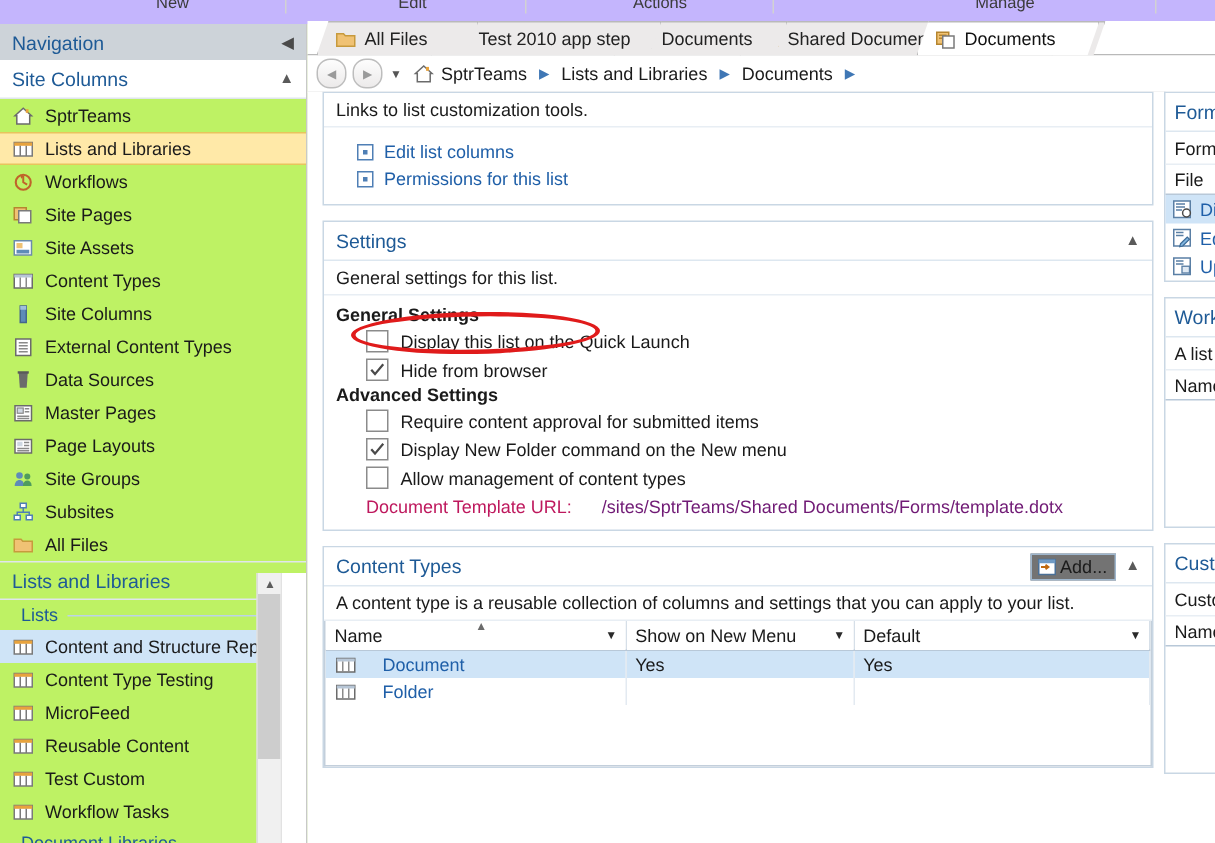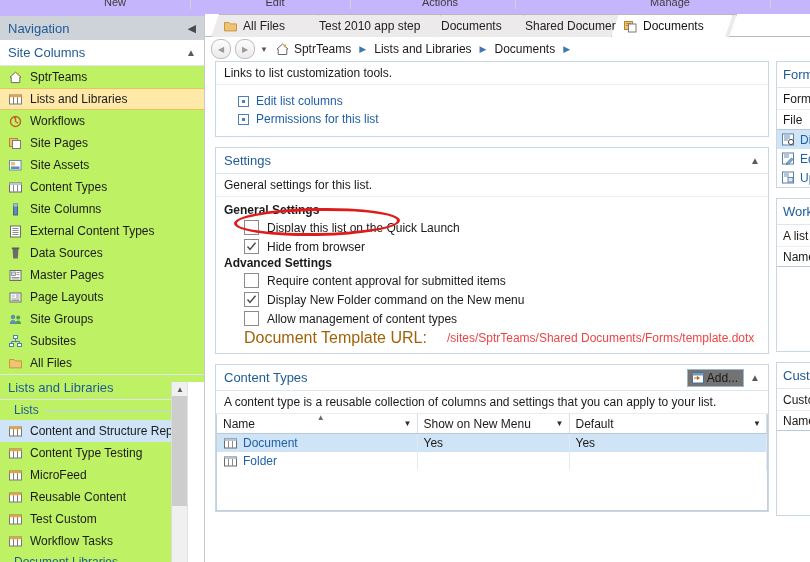--- a/index.html
+++ b/index.html
@@ -85,35 +85,35 @@
   .link-ico i{display:block;width:3px;height:3px;background:#4f7fb5;}
   .link-txt{color:#1f5fa8;font-size:12px;}
 
   .settings-body{padding:6px 8px 6px 8px;}
   .grp-title{font-size:12px;font-weight:bold;color:#1a1a1a;margin:0 0 1px 0;}
   .chk-row{display:flex;align-items:center;gap:8px;height:19px;padding-left:20px;}
   .chk{width:13px;height:13px;border:1px solid #8b8b8b;background:#fff;display:flex;align-items:center;justify-content:center;flex:none;}
   .chk svg{display:block;}
   .chk-lbl{font-size:12px;color:#1a1a1a;white-space:nowrap;}
   .tmpl-row{display:flex;align-items:center;height:19px;padding-left:20px;gap:20px;}
-  .tmpl-lbl{font-size:16px;color:#a16207;}
-  .tmpl-val{font-size:12px;color:#ef4444;}
+  .tmpl-lbl{font-size:12px;color:#be185d;}
+  .tmpl-val{font-size:12px;color:#701a75;}
 
   .addbtn{display:flex;align-items:center;gap:2px;border:1px solid #9eb6cd;background:#737373;padding:1px 5px 1px 3px;font-size:12px;color:#1a1a1a;}
 
   
   .grid{width:100%;border-collapse:collapse;table-layout:fixed;}
   .grid th{height:19px;background:#ffffff;border-right:1px solid #d6dfe8;border-bottom:1px solid #b8c8d8;
            font-size:12px;font-weight:normal;color:#1a1a1a;text-align:left;padding:0 6px;position:relative;}
   .grid th .dd{position:absolute;right:5px;top:5px;font-size:8px;color:#2a2a2a;}
   .grid th .sortmark{position:absolute;left:50%;top:-1px;font-size:8px;color:#6b6b6b;}
   .grid td{height:18px;border-right:1px solid #e3eaf1;font-size:12px;color:#1a1a1a;padding:0 6px;vertical-align:middle;}
   .grid tr.sel td{background:#cfe4f7;}
   .grid td .cell{display:flex;align-items:center;gap:5px;}
-  .ct-name{color:#1f5fa8;}
+  .ct-name{color:#1f5fa8;margin-left:12px;}
   .grid-wrap{border:1px solid #c3cfdb;border-top:none;height:96px;overflow:hidden;background:#fff;}
 
   
   .right-pane{position:absolute;left:776px;top:61px;width:34px;height:501px;background:#ffffff;overflow:hidden;}
   .rp{border:1px solid #c9d7e4;border-right:none;background:#fff;margin-bottom:10px;width:60px;}
   .rp-head{height:25px;display:flex;align-items:center;padding:0 6px;border-bottom:1px solid #dde7f0;color:#1e5a96;font-size:13px;white-space:nowrap;}
   .rp-desc{height:21px;display:flex;align-items:center;padding:0 6px;font-size:12px;color:#1a1a1a;border-bottom:1px solid #e8eef4;white-space:nowrap;}
   .rp-col{height:19px;display:flex;align-items:center;padding:0 6px;font-size:12px;color:#1a1a1a;border-bottom:1px solid #b8c8d8;white-space:nowrap;}
   .rp-row{height:19px;display:flex;align-items:center;padding:0 4px;gap:4px;font-size:12px;color:#1f5fa8;white-space:nowrap;}
   .rp-row.sel{background:#cfe4f7;}

